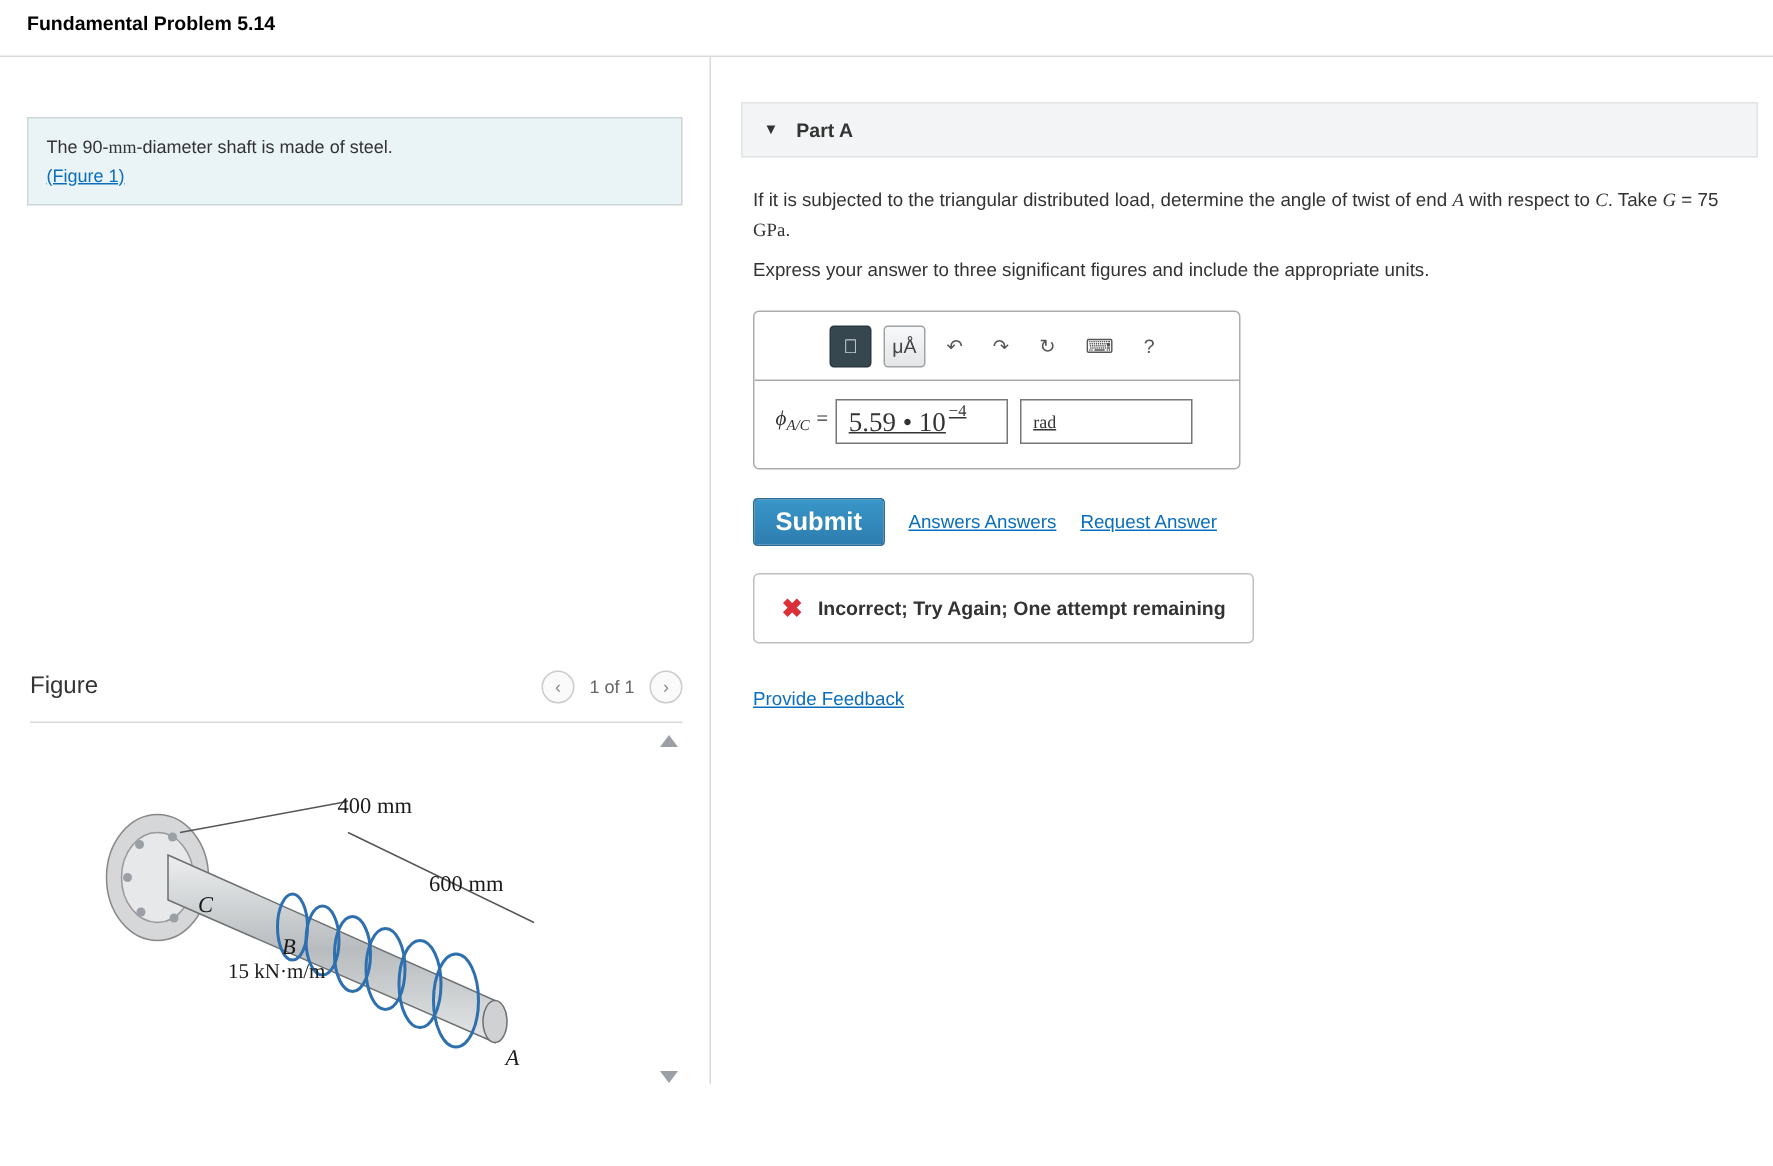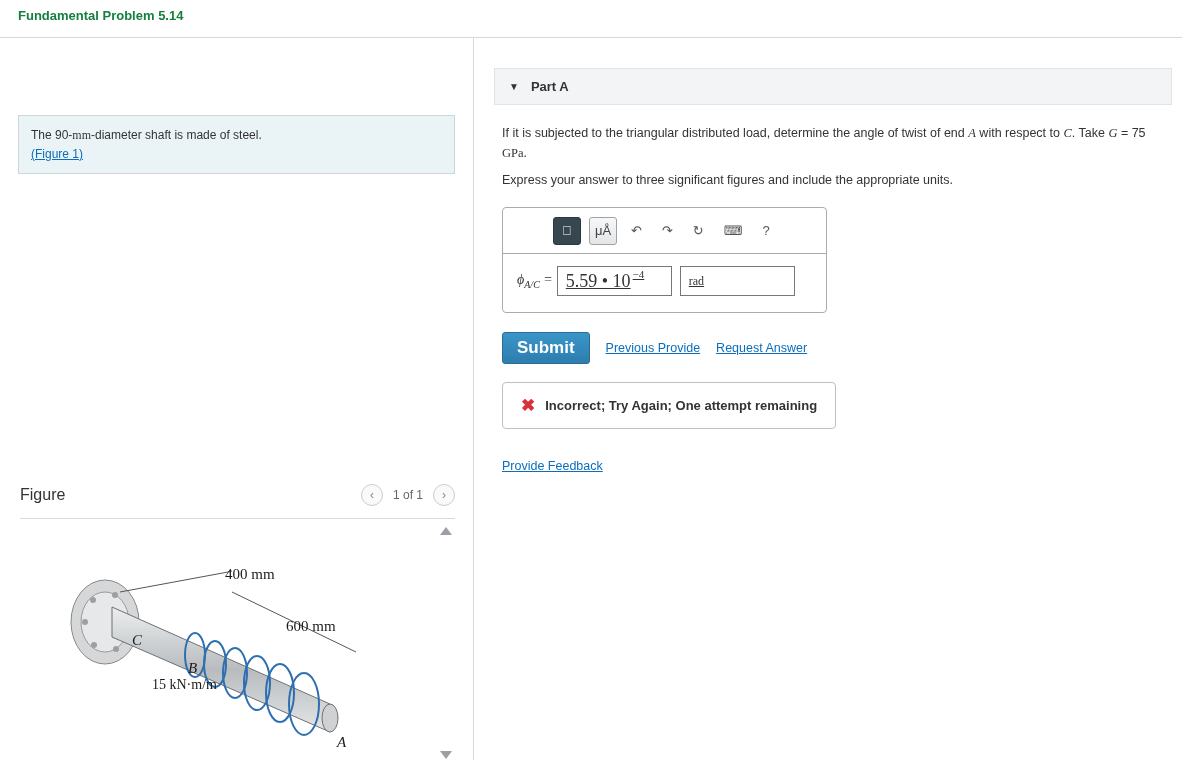--- a/index.html
+++ b/index.html
@@ -7,37 +7,37 @@
     margin: 0;
     font-family: Arial, Helvetica, sans-serif;
     font-size: 12.5px;
     color: #333;
     background: #fff;
   }
   .page-title {
     font-weight: bold;
     font-size: 13px;
     padding: 8px 18px 14px 18px;
-    color: #15803d;
+    color: #000000;
   }
   .hr-top { border-bottom: 1px solid #d9d9d9; }
   .main { display: flex; }
   .left-col {
     width: 474px;
     border-right: 1px solid #d9d9d9;
     padding: 0;
     position: relative;
   }
   .right-col {
     flex: 1;
     padding: 0 0 0 0;
   }
 
   .prompt-box {
-    margin: 77px 18px 0 18px;
+    margin: 40px 18px 0 18px;
     background: #eaf4f7;
     border: 1px solid #cdd7da;
     padding: 10px 12px;
     font-size: 12px;
     line-height: 1.55;
   }
   .prompt-box a { color: #0a6ebd; }
 
   .figure-section { margin: 310px 18px 0 20px; }
   .figure-header { display: flex; align-items: center; justify-content: space-between; }
@@ -263,21 +263,21 @@
             <span class="val-box">
               <span>5.59 • 10</span>
                 <span class="val-exp">−4</span>
             </span>
             <span class="unit-box">rad</span>
           </div>
         </div>
 
         <div class="submit-row">
           <button class="submit-btn">Submit</button>
-          <span class="link">Previous Provide</span>
+          <span class="link">Answers Answers</span>
           <span class="link">Request Answer</span>
         </div>
 
         <div class="feedback-box">
           <span class="x">✖</span>
           <span>Incorrect; Try Again; One attempt remaining</span>
         </div>
       </div>
     </div>
 

